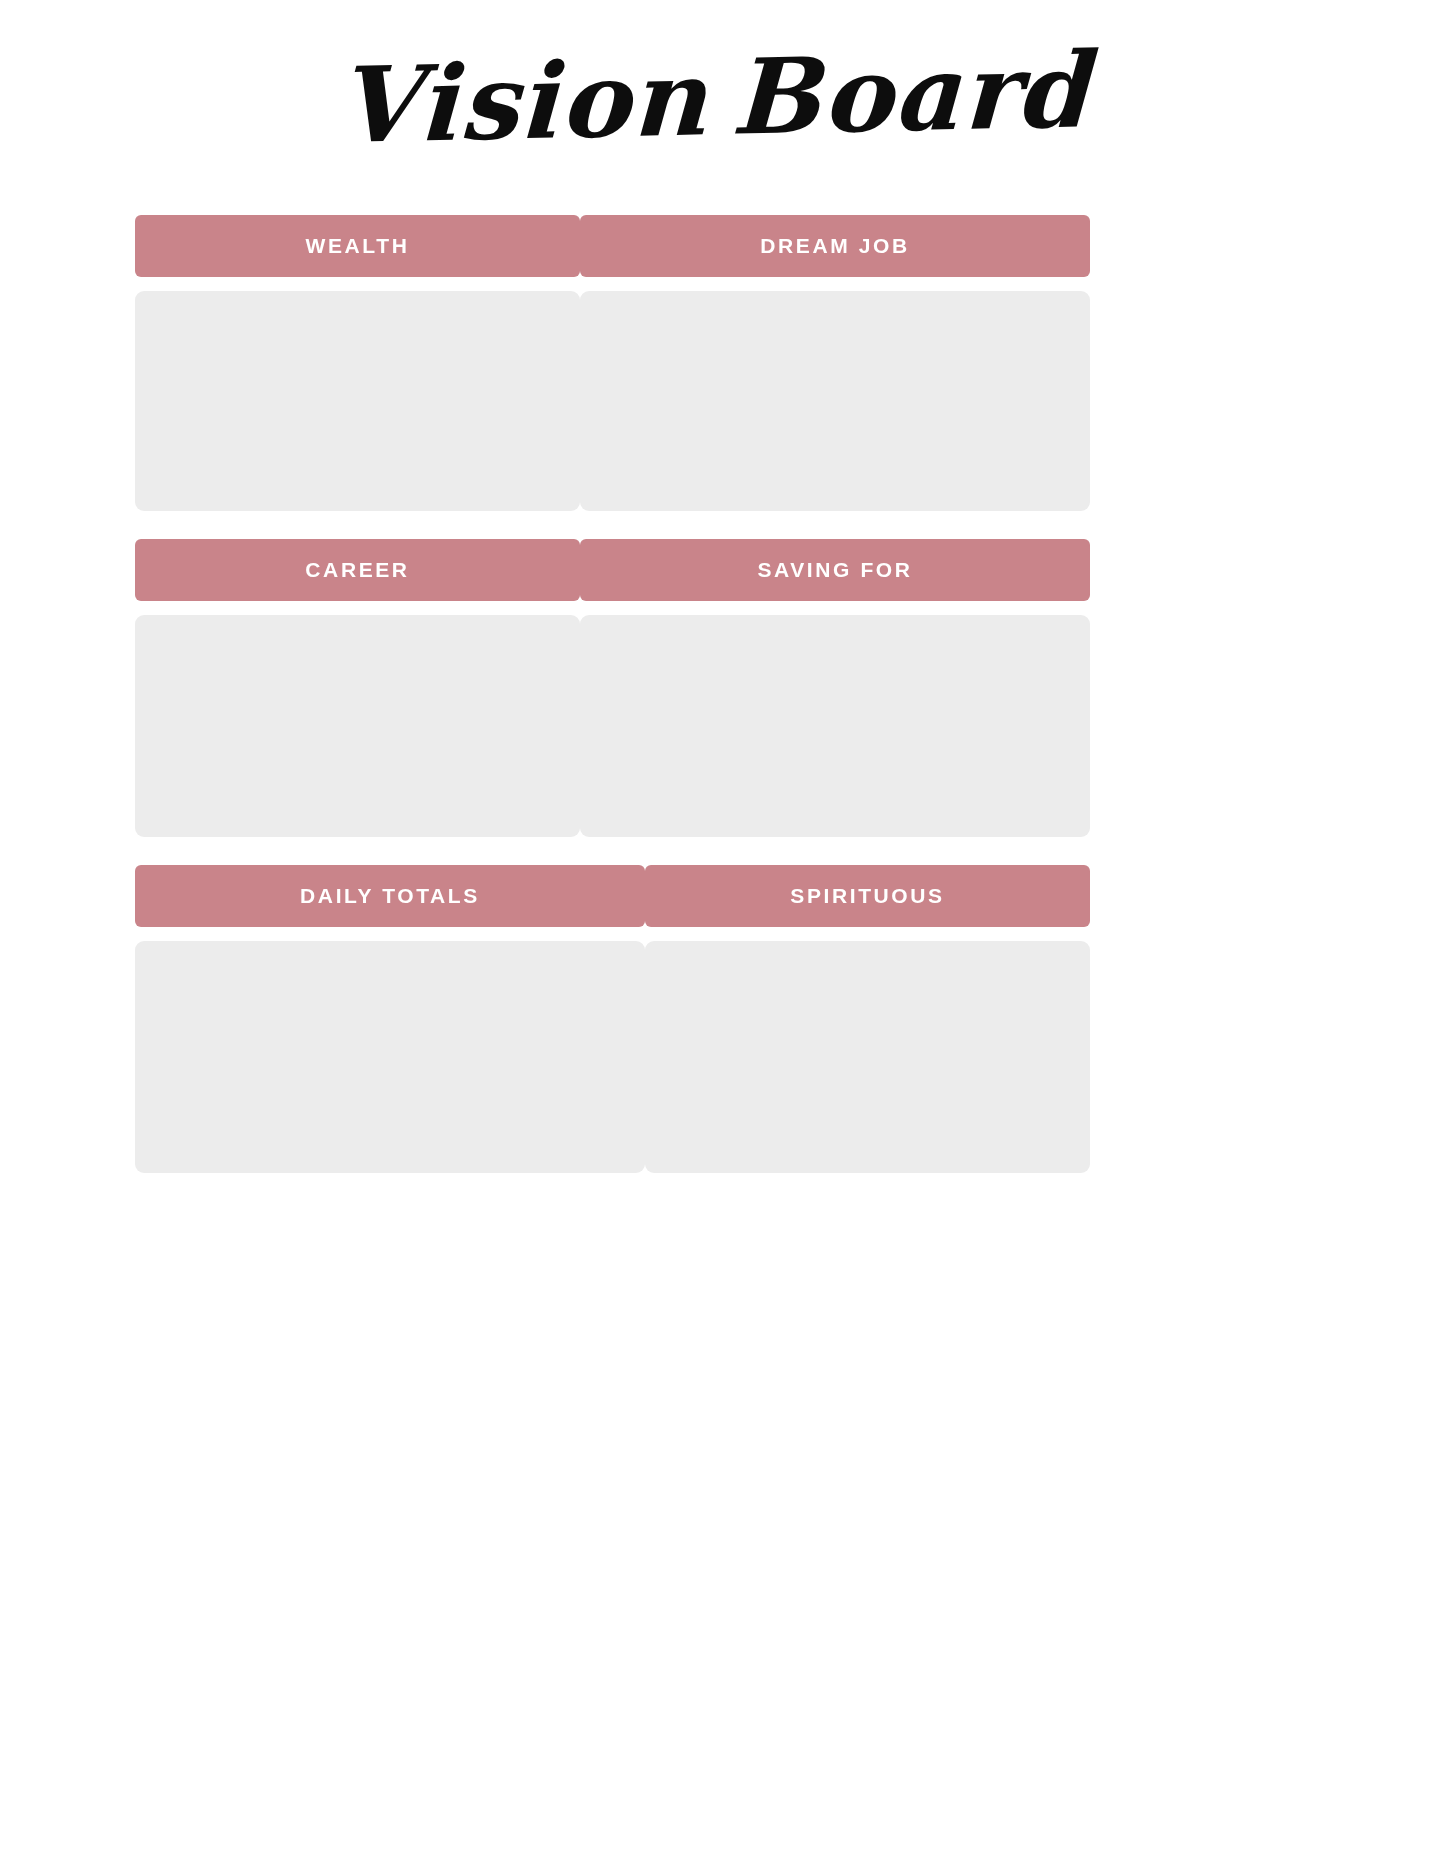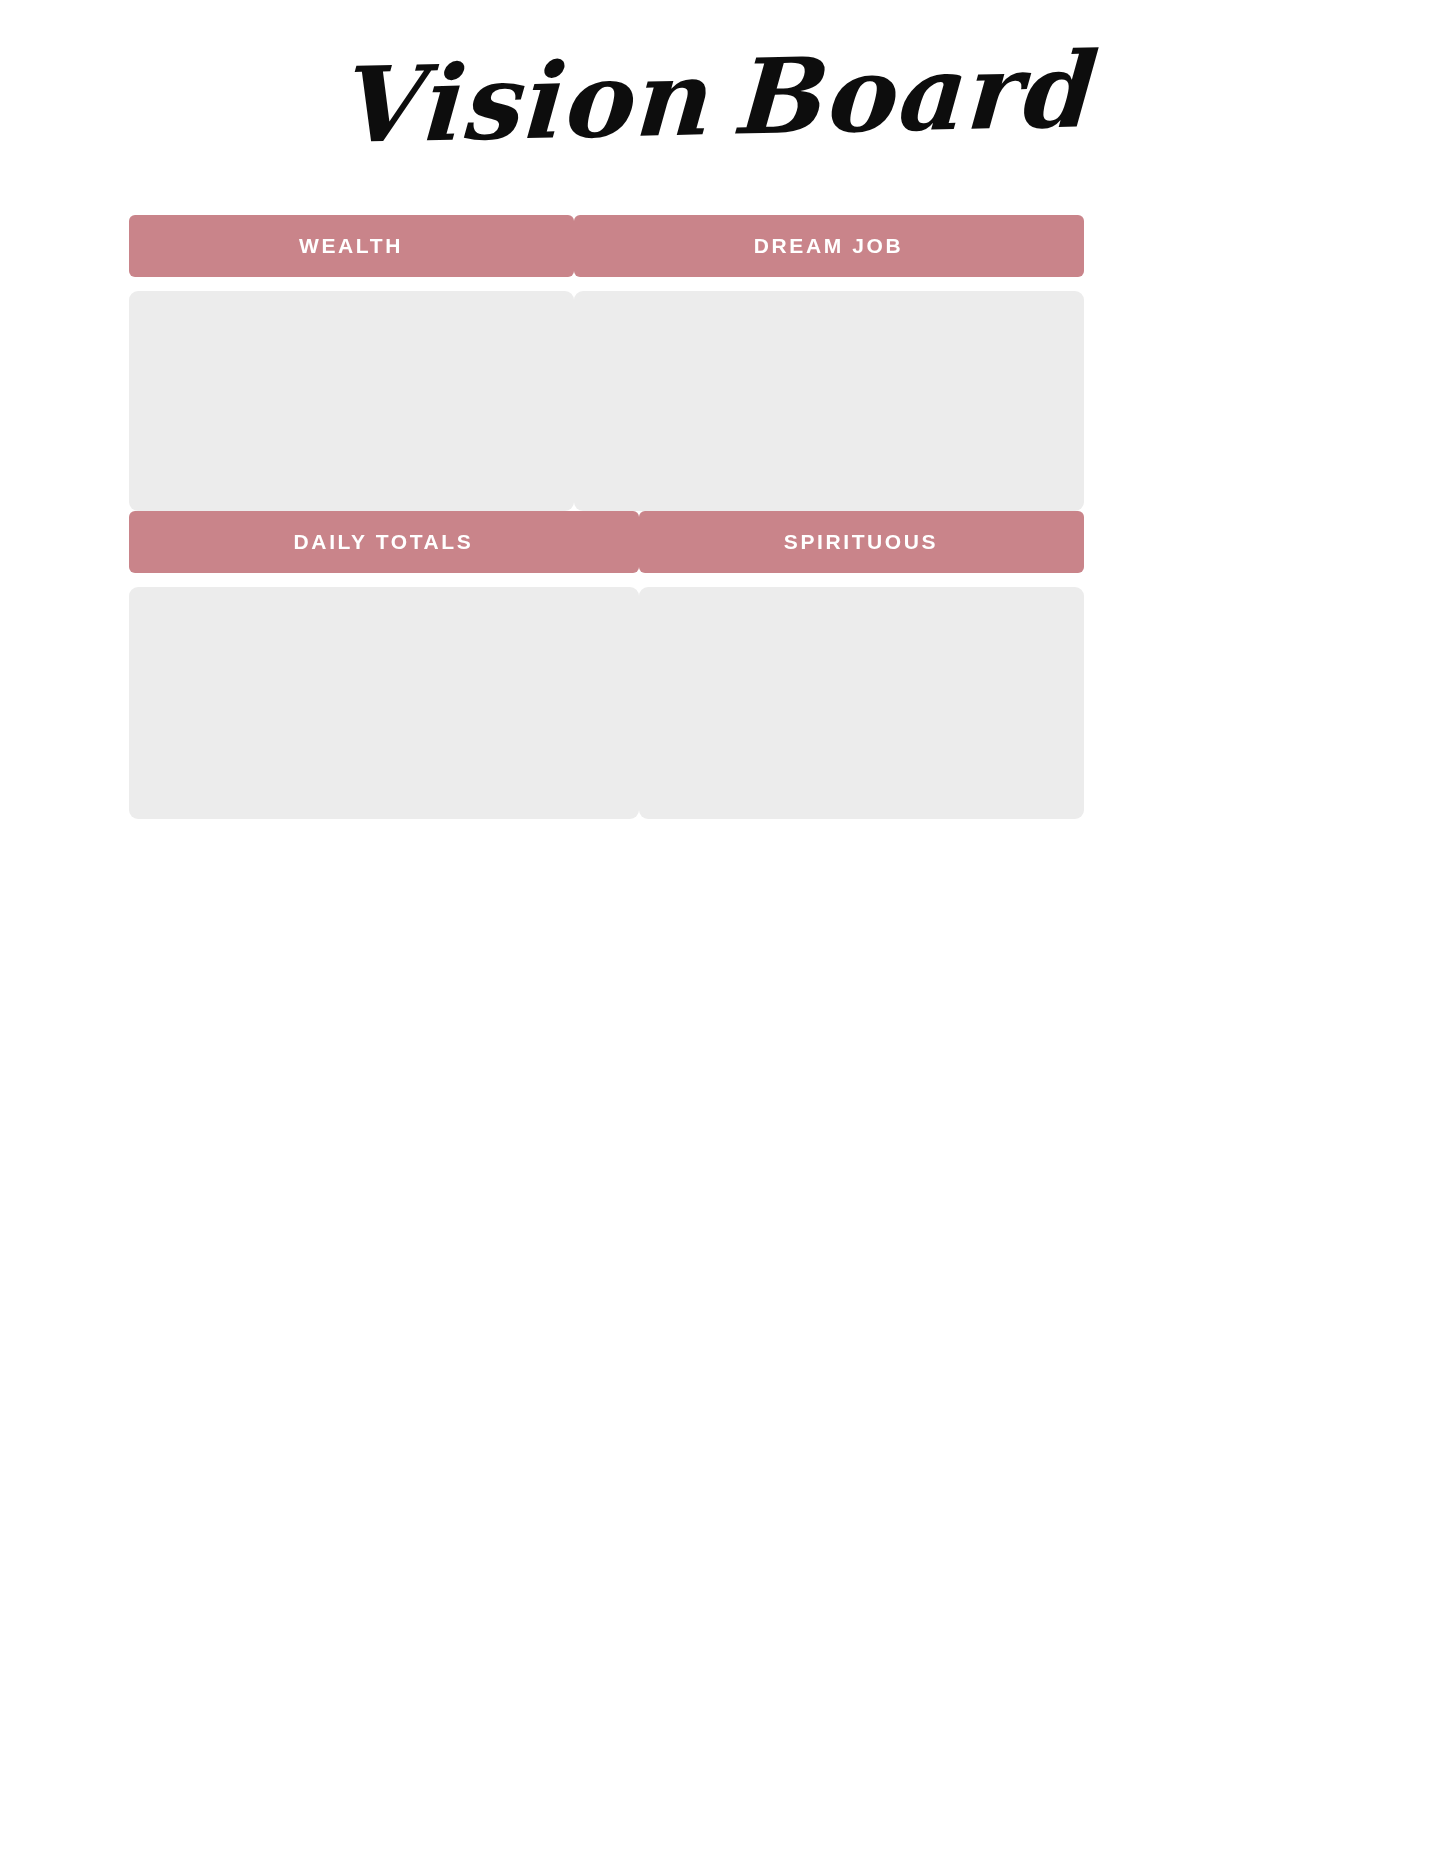--- a/index.html
+++ b/index.html
@@ -49,22 +49,22 @@
 
   
   .board {
     position: absolute;
     left: 122px;
     top: 215px;
     width: 968px;
   }
   .row {
     display: flex;
-    justify-content: center;
-    margin-bottom: 0;
+    justify-content: flex-end;
+    margin-bottom: 28px;
   }
   .cell {
     display: flex;
     flex-direction: column;
   }
   .cell.left  { width: 445px; }
   .cell.right { width: 510px; }
 
   .cat-header {
     height: 62px;
@@ -113,20 +113,34 @@
       </div>
       <div class="cell right">
         <div class="cat-header">
           <span>DREAM JOB</span>
         </div>
         <div class="cat-body"></div>
       </div>
     </div>
 
 
+    <div class="row row-3">
+      <div class="cell left">
+        <div class="cat-header">
+          <span>CAREER</span>
+        </div>
+        <div class="cat-body"></div>
+      </div>
+      <div class="cell right">
+        <div class="cat-header">
+          <span>SAVING FOR</span>
+        </div>
+        <div class="cat-body"></div>
+      </div>
+    </div>
 
     <div class="row row-4">
       <div class="cell right">
         <div class="cat-header">
           <span>DAILY TOTALS</span>
         </div>
         <div class="cat-body"></div>
       </div>
       <div class="cell left">
         <div class="cat-header">

